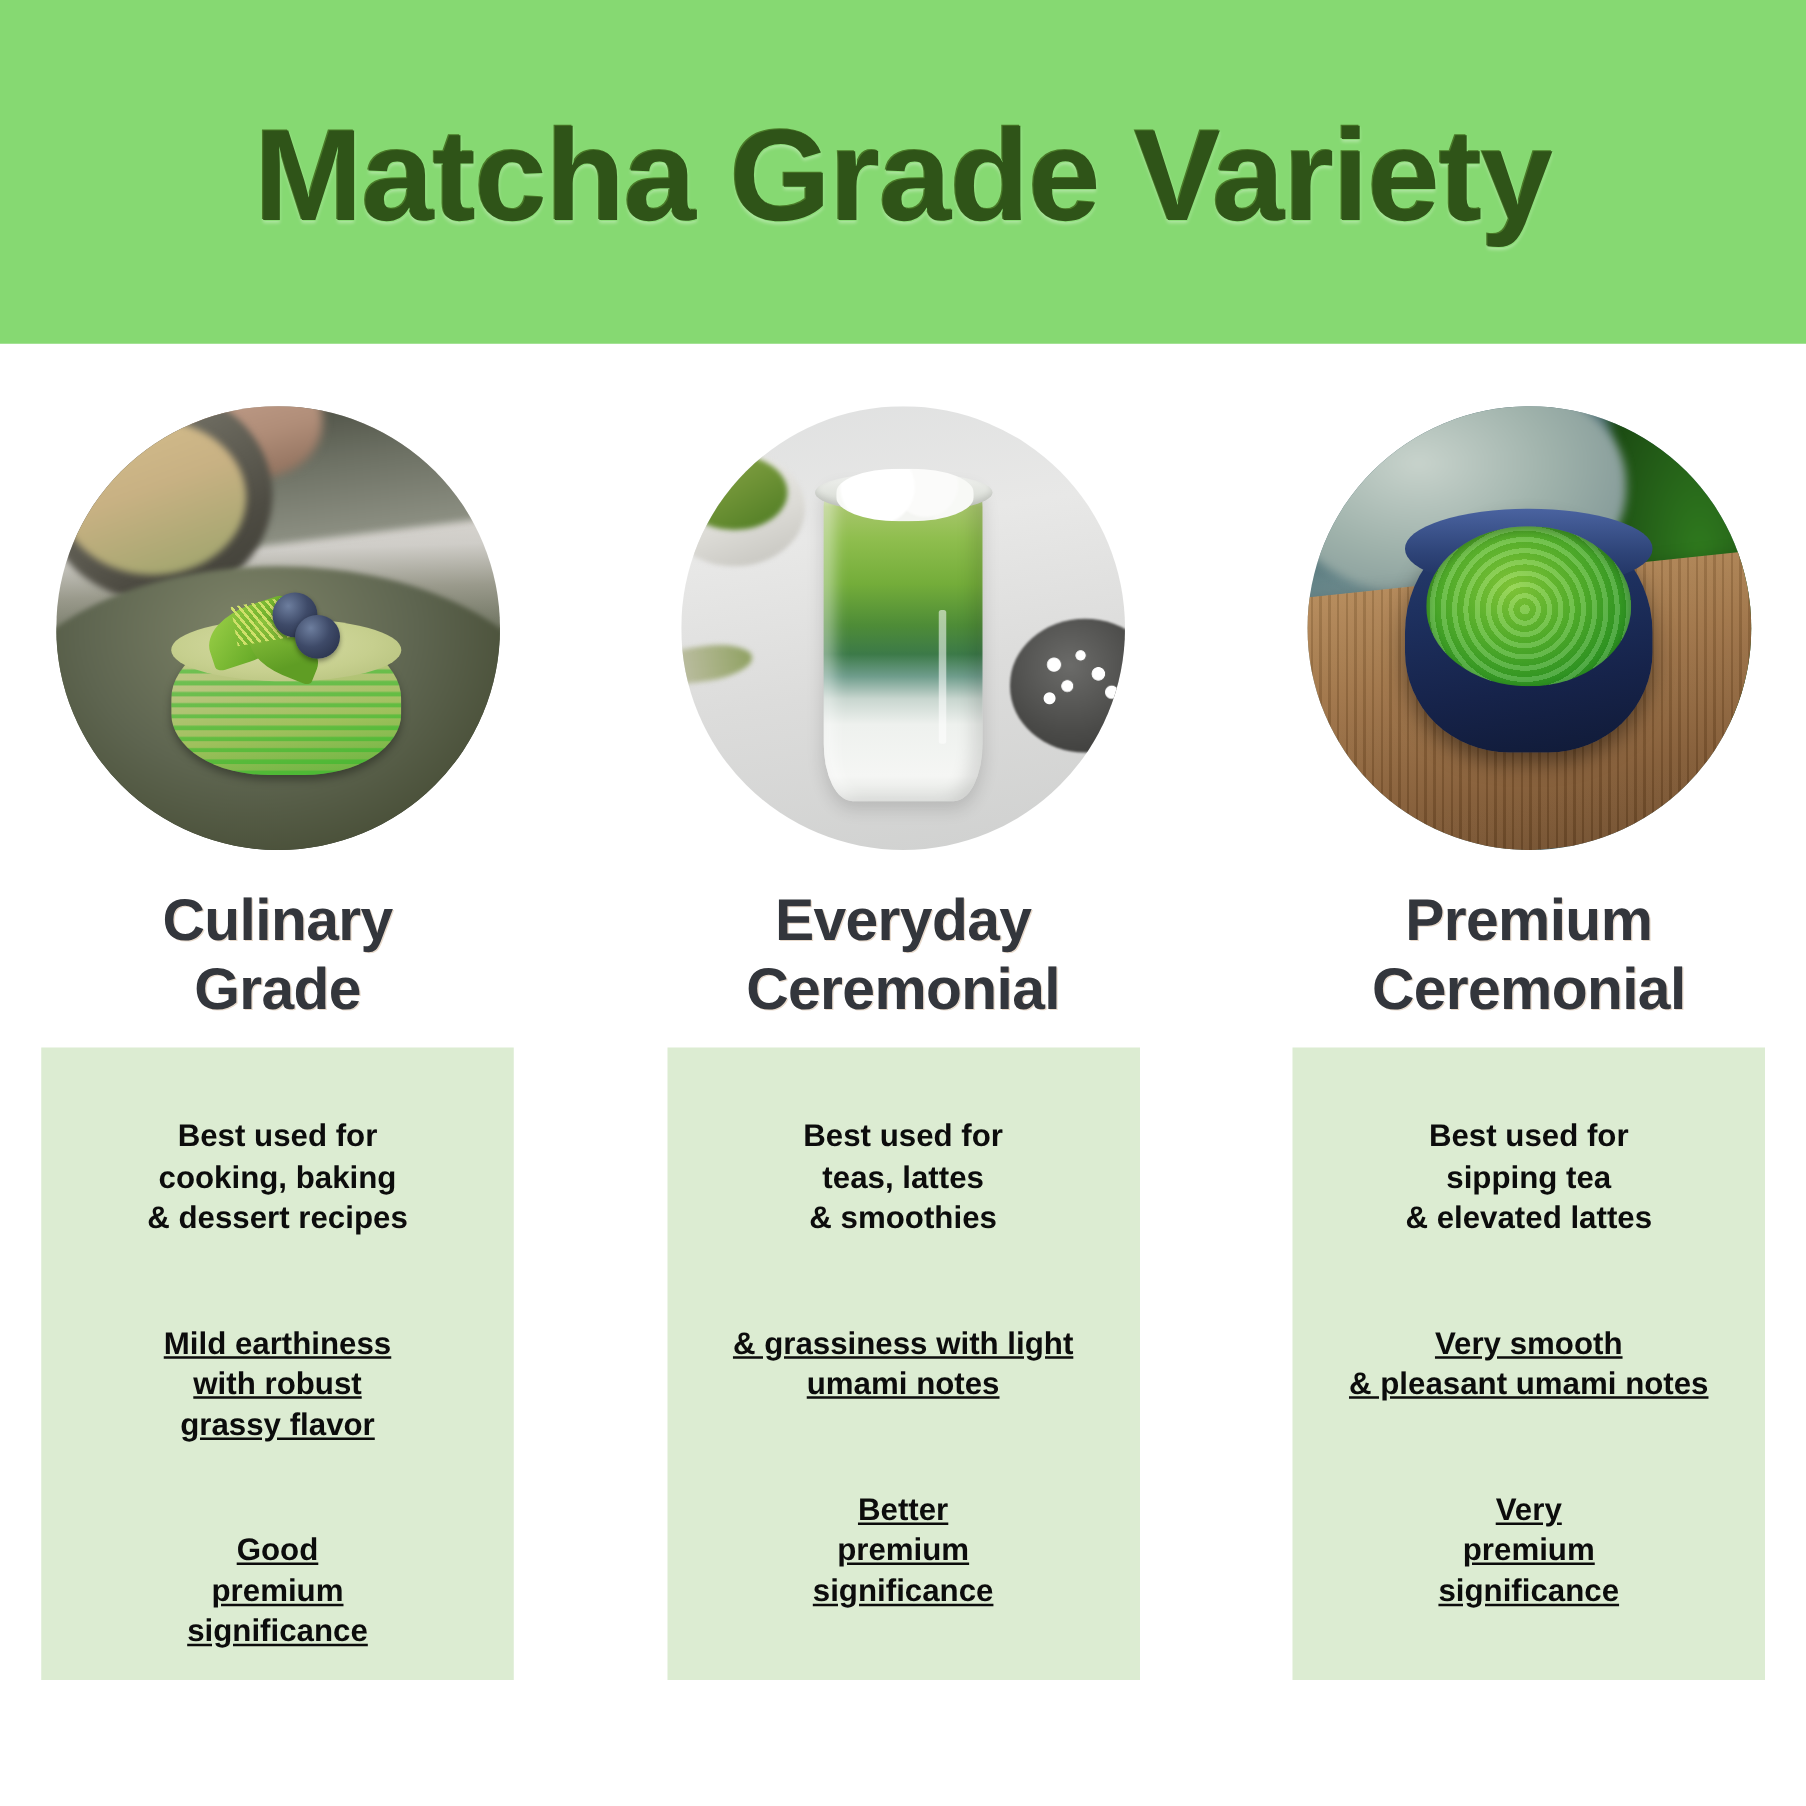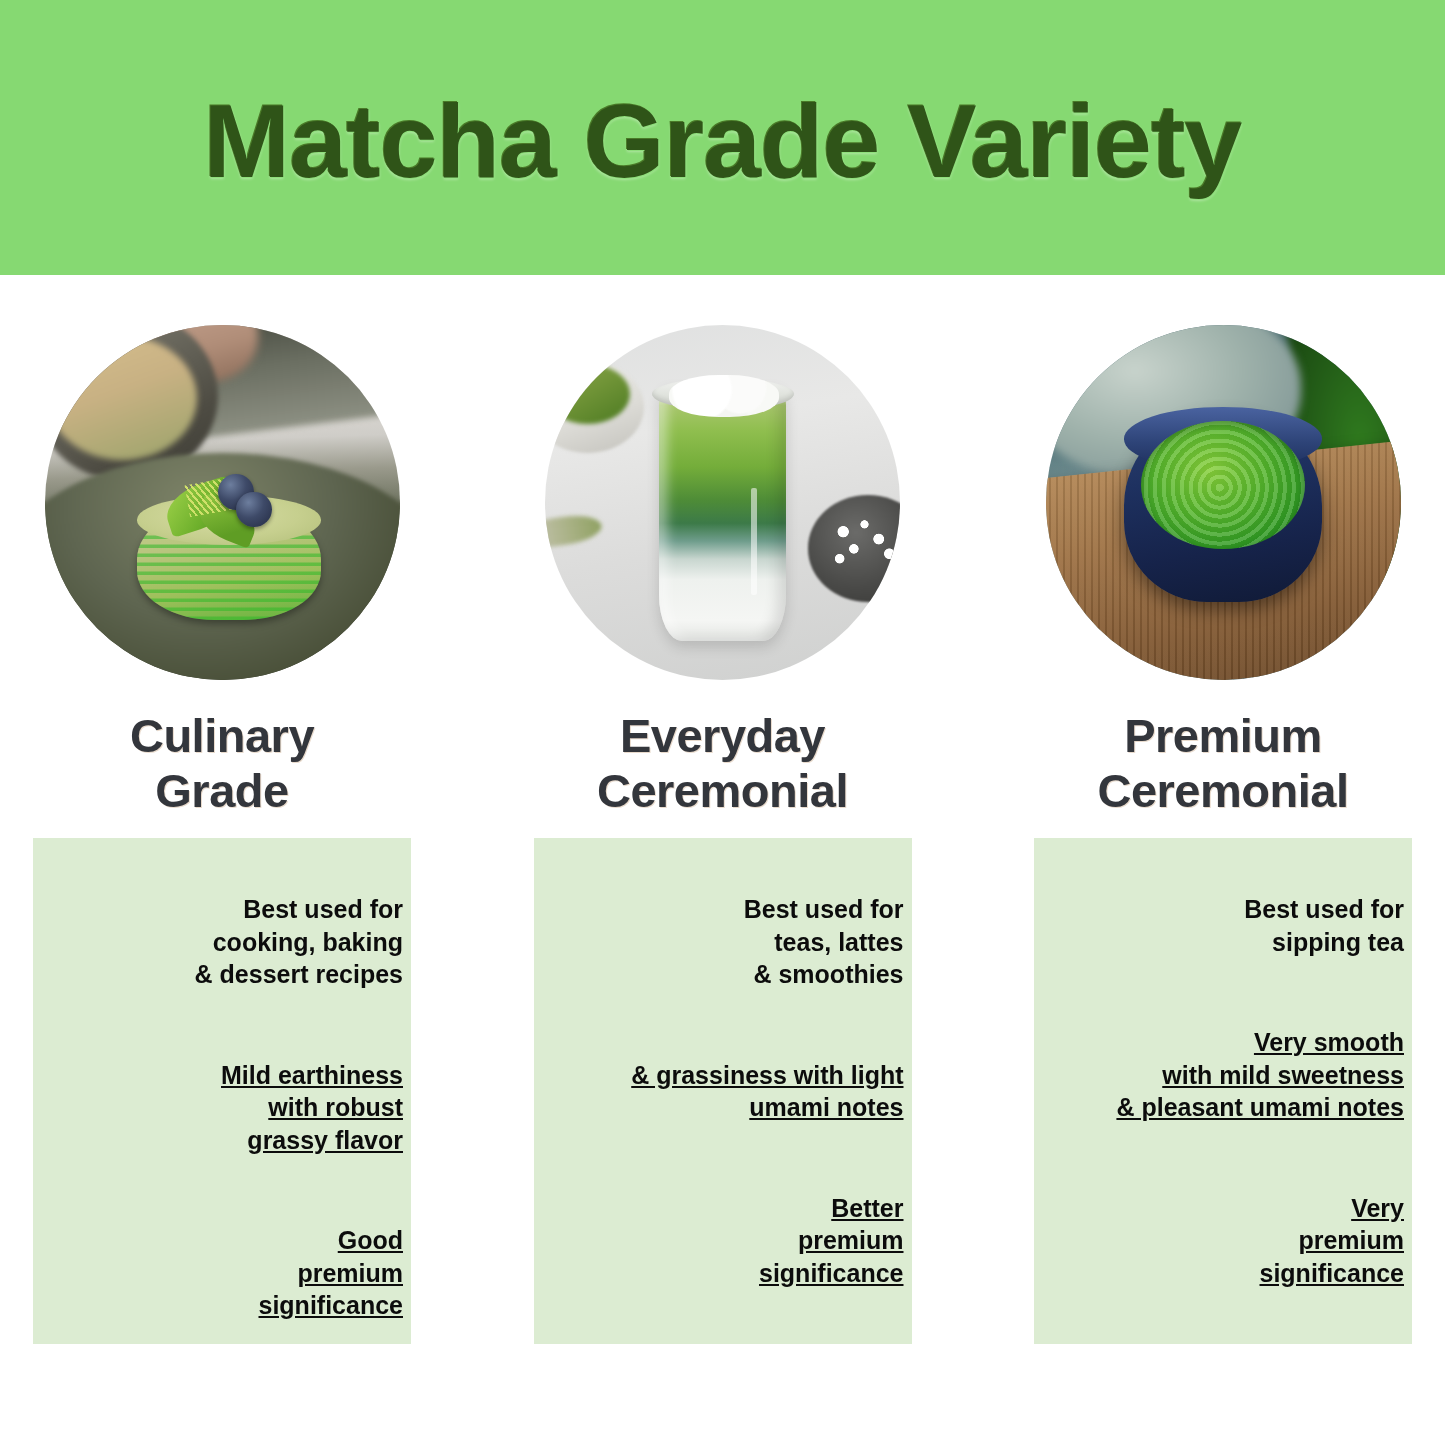--- a/index.html
+++ b/index.html
@@ -344,21 +344,20 @@
     box-sizing: border-box;
     text-align: center;
     flex: none;
     height: 506px;
   }
   .info-block {
     font-size: 25px;
     font-weight: bold;
     color: #0c0c0c;
     line-height: 1.30;
-    text-align: right;
   }
   .info-block + .info-block { margin-top: 68px; text-decoration: underline; }
   .info-line { white-space: nowrap; }
 
   
   .col-1 .grade-heading,
   .col-2 .grade-heading,
   .col-3 .grade-heading { display: block; }
 </style>
 </head>
@@ -472,24 +471,24 @@
 
     <div class="grade-heading">
       <div>Premium</div>
       <div>Ceremonial</div>
     </div>
 
     <div class="info-panel">
       <div class="info-block">
         <div class="info-line">Best used for</div>
         <div class="info-line">sipping tea</div>
+        <div class="info-line">&amp; elevated lattes</div>
       </div>
       <div class="info-block">
         <div class="info-line">Very smooth</div>
-        <div class="info-line">with mild sweetness</div>
         <div class="info-line">&amp; pleasant umami notes</div>
       </div>
       <div class="info-block">
         <div class="info-line">Very</div>
         <div class="info-line">premium</div>
         <div class="info-line">significance</div>
       </div>
     </div>
   </div>
 

